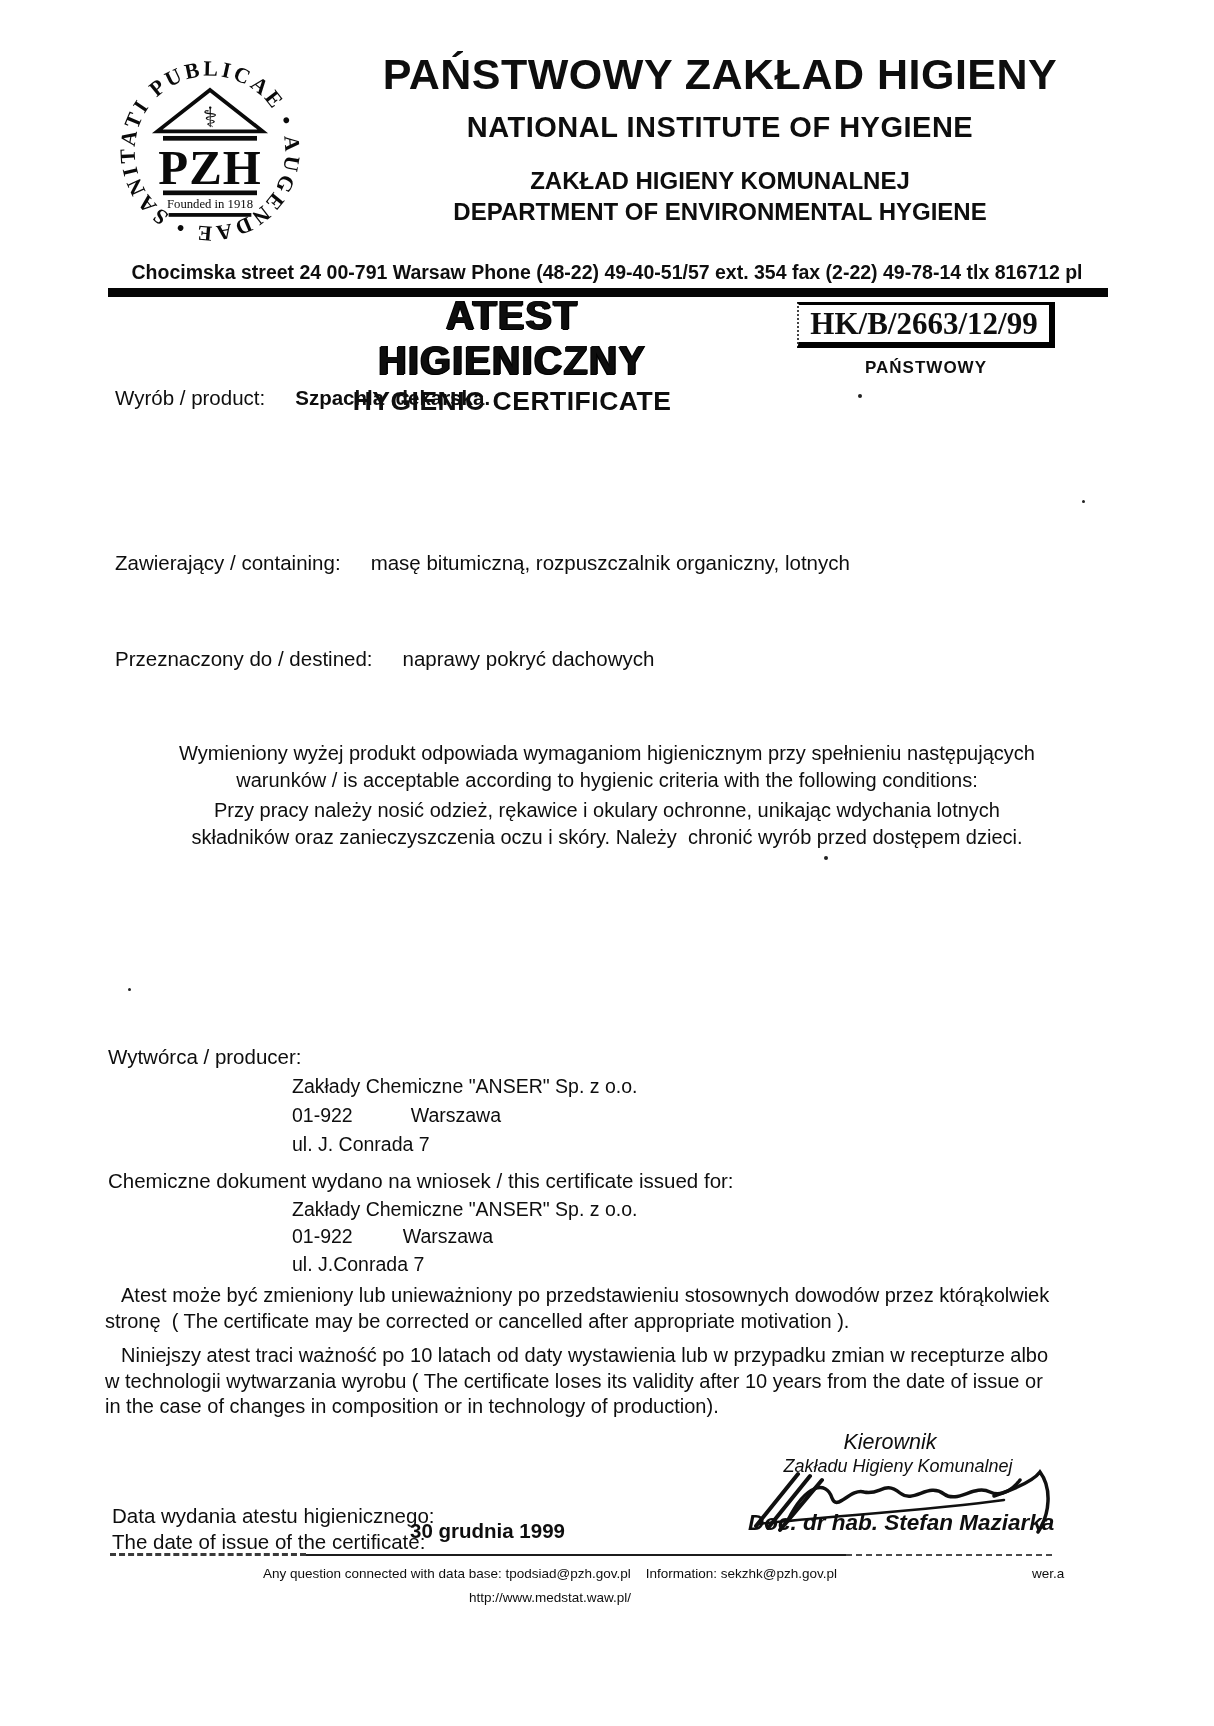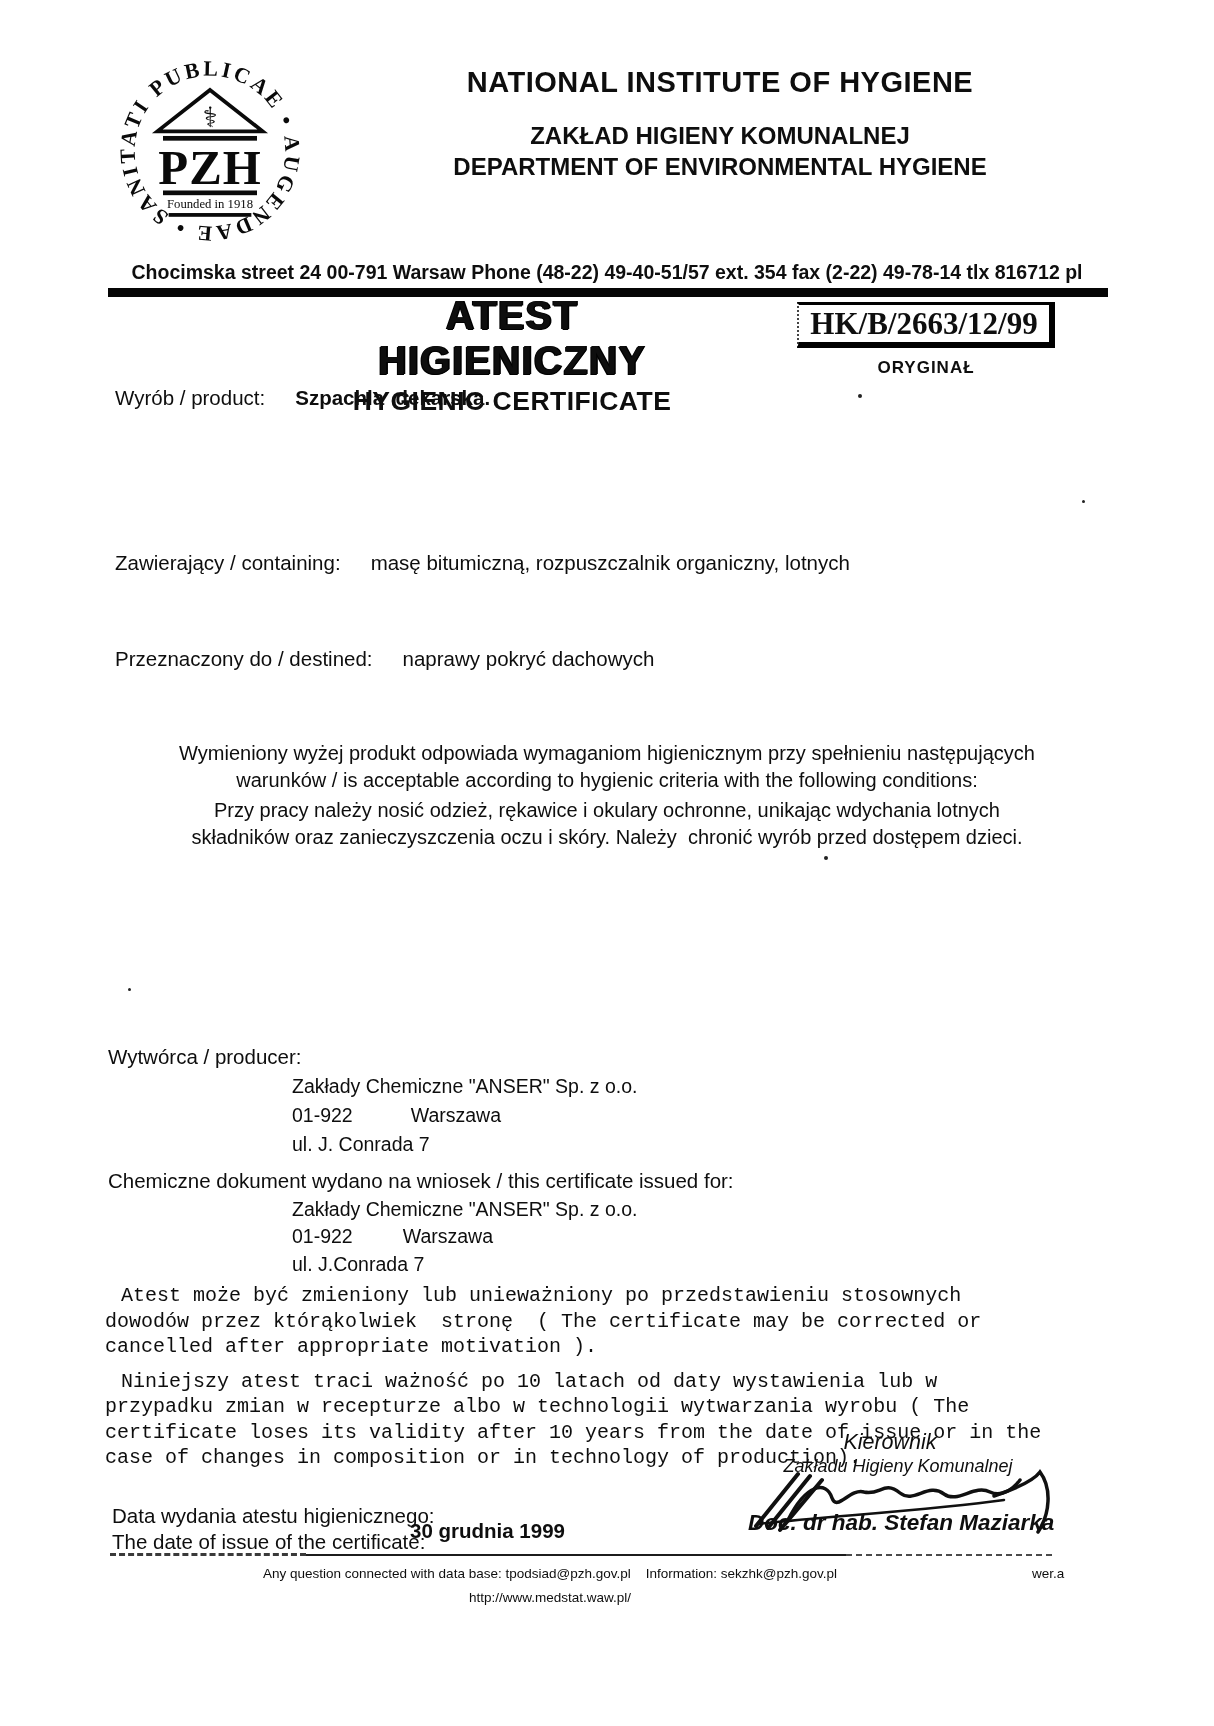--- a/index.html
+++ b/index.html
@@ -59,21 +59,21 @@
   .producer-block p { margin:0 0 8px 0; line-height:21px; }
   .producer-block .city { margin-left:58px; }
   .issued-label { left:108px; top:1169px; }
   .issued-block { left:292px; top:1199px; font-size:19.5px; }
   .issued-block p { margin:0 0 6px 0; line-height:21px; }
   .issued-block .city { margin-left:50px; }
   .issued-block .street { margin-top:7px; }
 
   
   .legal { left:105px; top:1283px; width:948px; font-size:20px; line-height:25.5px; }
-  .legal p { text-indent:16px;font-family:Liberation Mono, monospace; }
+  .legal p { text-indent:16px; }
   .legal p + p { margin-top:9px; }
 
   
   .sig-title { left:740px; top:1430px; width:300px; text-align:center;
                font-size:21.5px; }
   .sig-dept  { left:708px; top:1456px; width:380px; text-align:center;
                font-size:18px; }
   .sig-svg   { left:742px; top:1462px; width:322px; height:78px; pointer-events:none; }
   .sig-name  { left:748px; top:1510px; font-size:22.5px; }
 
@@ -110,35 +110,36 @@
     <polygon points="100,40 156,84 44,84" fill="none" stroke="#0a0a0a" stroke-width="4"></polygon>
     <text x="100" y="80" text-anchor="middle" font-size="30" fill="#0a0a0a">⚕</text>
     <rect x="50" y="89" width="100" height="5" fill="#0a0a0a"></rect>
     <text x="100" y="140" text-anchor="middle" font-family="Liberation Serif, serif" font-size="52" font-weight="bold" letter-spacing="1" fill="#0a0a0a">PZH</text>
     <rect x="50" y="147" width="100" height="5" fill="#0a0a0a"></rect>
     <text x="100" y="166" text-anchor="middle" font-family="Liberation Serif, serif" font-size="13.5" fill="#0a0a0a">Founded in 1918</text>
     <rect x="56" y="171" width="88" height="4" fill="#0a0a0a"></rect>
   </svg>
 
   <div class="abs head-block">
+    <div class="t1">PAŃSTWOWY ZAKŁAD HIGIENY</div>
     <div class="t2">NATIONAL INSTITUTE OF HYGIENE</div>
     <div class="t3">ZAKŁAD HIGIENY KOMUNALNEJ</div>
     <div class="t4">DEPARTMENT OF ENVIRONMENTAL HYGIENE</div>
   </div>
   <div class="abs address">Chocimska street 24 00-791 Warsaw Phone (48-22) 49-40-51/57 ext. 354 fax (2-22) 49-78-14 tlx 816712 pl</div>
   <div class="abs rule"></div>
 
   <div class="abs cert-title">
     <div class="atest">ATEST HIGIENICZNY</div>
     <div class="hyg">HYGIENIC CERTIFICATE</div>
   </div>
   <div class="abs ref-box">
     <span>HK/B/2663/12/99</span>
   </div>
-  <div class="abs oryginal">ORYGINAŁ</div>
+  <div class="abs oryginal">PAŃSTWOWY</div>
 
   <div class="abs frow row-product">
     <span>Wyrób / product:</span><span class="val b pw">Szpachla  dekarska.</span>
   </div>
   <div class="abs frow row-contain">
     <span>Zawierający / containing:</span><span class="val pw">masę bitumiczną, rozpuszczalnik organiczny, lotnych</span>
   </div>
   <div class="abs frow row-destined">
     <span>Przeznaczony do / destined:</span><span class="val pw">naprawy pokryć dachowych</span>
   </div>

